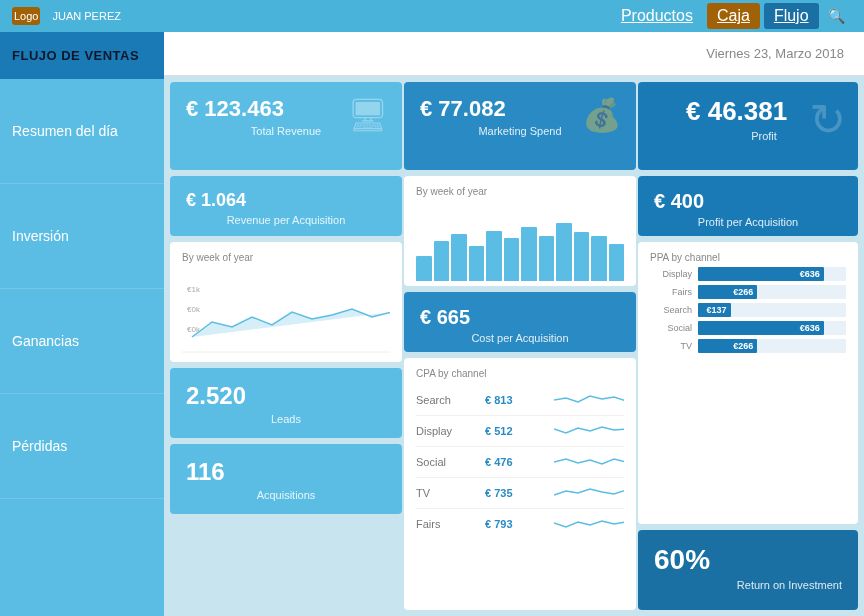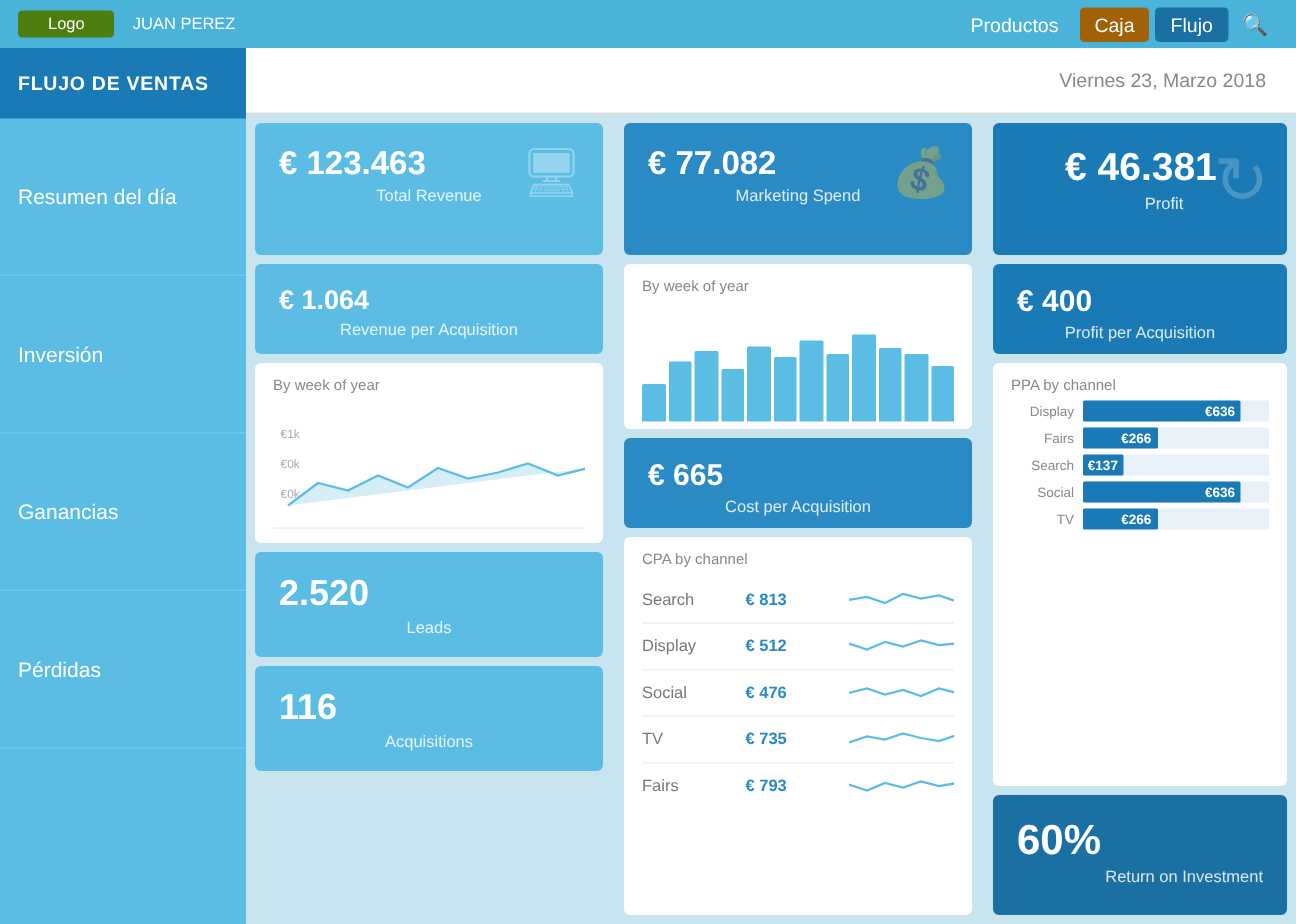--- a/index.html
+++ b/index.html
@@ -9,35 +9,36 @@
     .navbar {
       background: #4ab3d9;
       height: 32px;
       display: flex;
       align-items: center;
       padding: 0 12px;
       justify-content: space-between;
     }
     .navbar-left { display: flex; align-items: center; gap: 12px; }
     .logo-btn {
-      background: #4d7c0f;
+      background: #a16207;
       color: white;
       font-size: 11px;
-      padding: 3px 20px;
+      padding: 3px 2px;
       border-radius: 3px;
       cursor: pointer;
     }
     .user-name { color: white; font-size: 11px; }
     .navbar-right { display: flex; align-items: center; gap: 4px; }
     .nav-item {
       color: white;
-      font-size: 13px;
+      font-size: 16px;
       padding: 4px 10px;
       cursor: pointer;
       border-radius: 3px;
+      text-decoration: underline;
     }
     .nav-item.active { background: #1a6fa3; }
     .nav-item.highlighted { background: #a16207; }
     .search-icon-btn {
       color: white;
       cursor: pointer;
       padding: 4px 6px;
       font-size: 14px;
     }
 
@@ -49,21 +50,21 @@
 
     
     .sidebar {
       width: 164px;
       background: #5bbde4;
       display: flex;
       flex-direction: column;
     }
     .sidebar-header {
       background: #1a7ab5;
-      color: #ffffff;
+      color: #0f172a;
       font-size: 13px;
       font-weight: bold;
       padding: 16px 12px;
       text-transform: uppercase;
       letter-spacing: 0.5px;
     }
     .sidebar-item {
       color: white;
       font-size: 14px;
       padding: 44px 12px;
@@ -181,21 +182,21 @@
       font-size: 13px;
     }
 
     
     .col1 { display: flex; flex-direction: column; gap: 6px; }
     .col2 { display: flex; flex-direction: column; gap: 6px; }
     .col3 { display: flex; flex-direction: column; gap: 6px; }
 
     .columns-wrapper {
       display: flex;
-      gap: 14px;
+      gap: 2px;
       padding: 6px;
       flex: 1;
       background: #c8e4ef;
     }
   </style>
 </head>
 <body>
 
 <div class="navbar">
   <div class="navbar-left">

